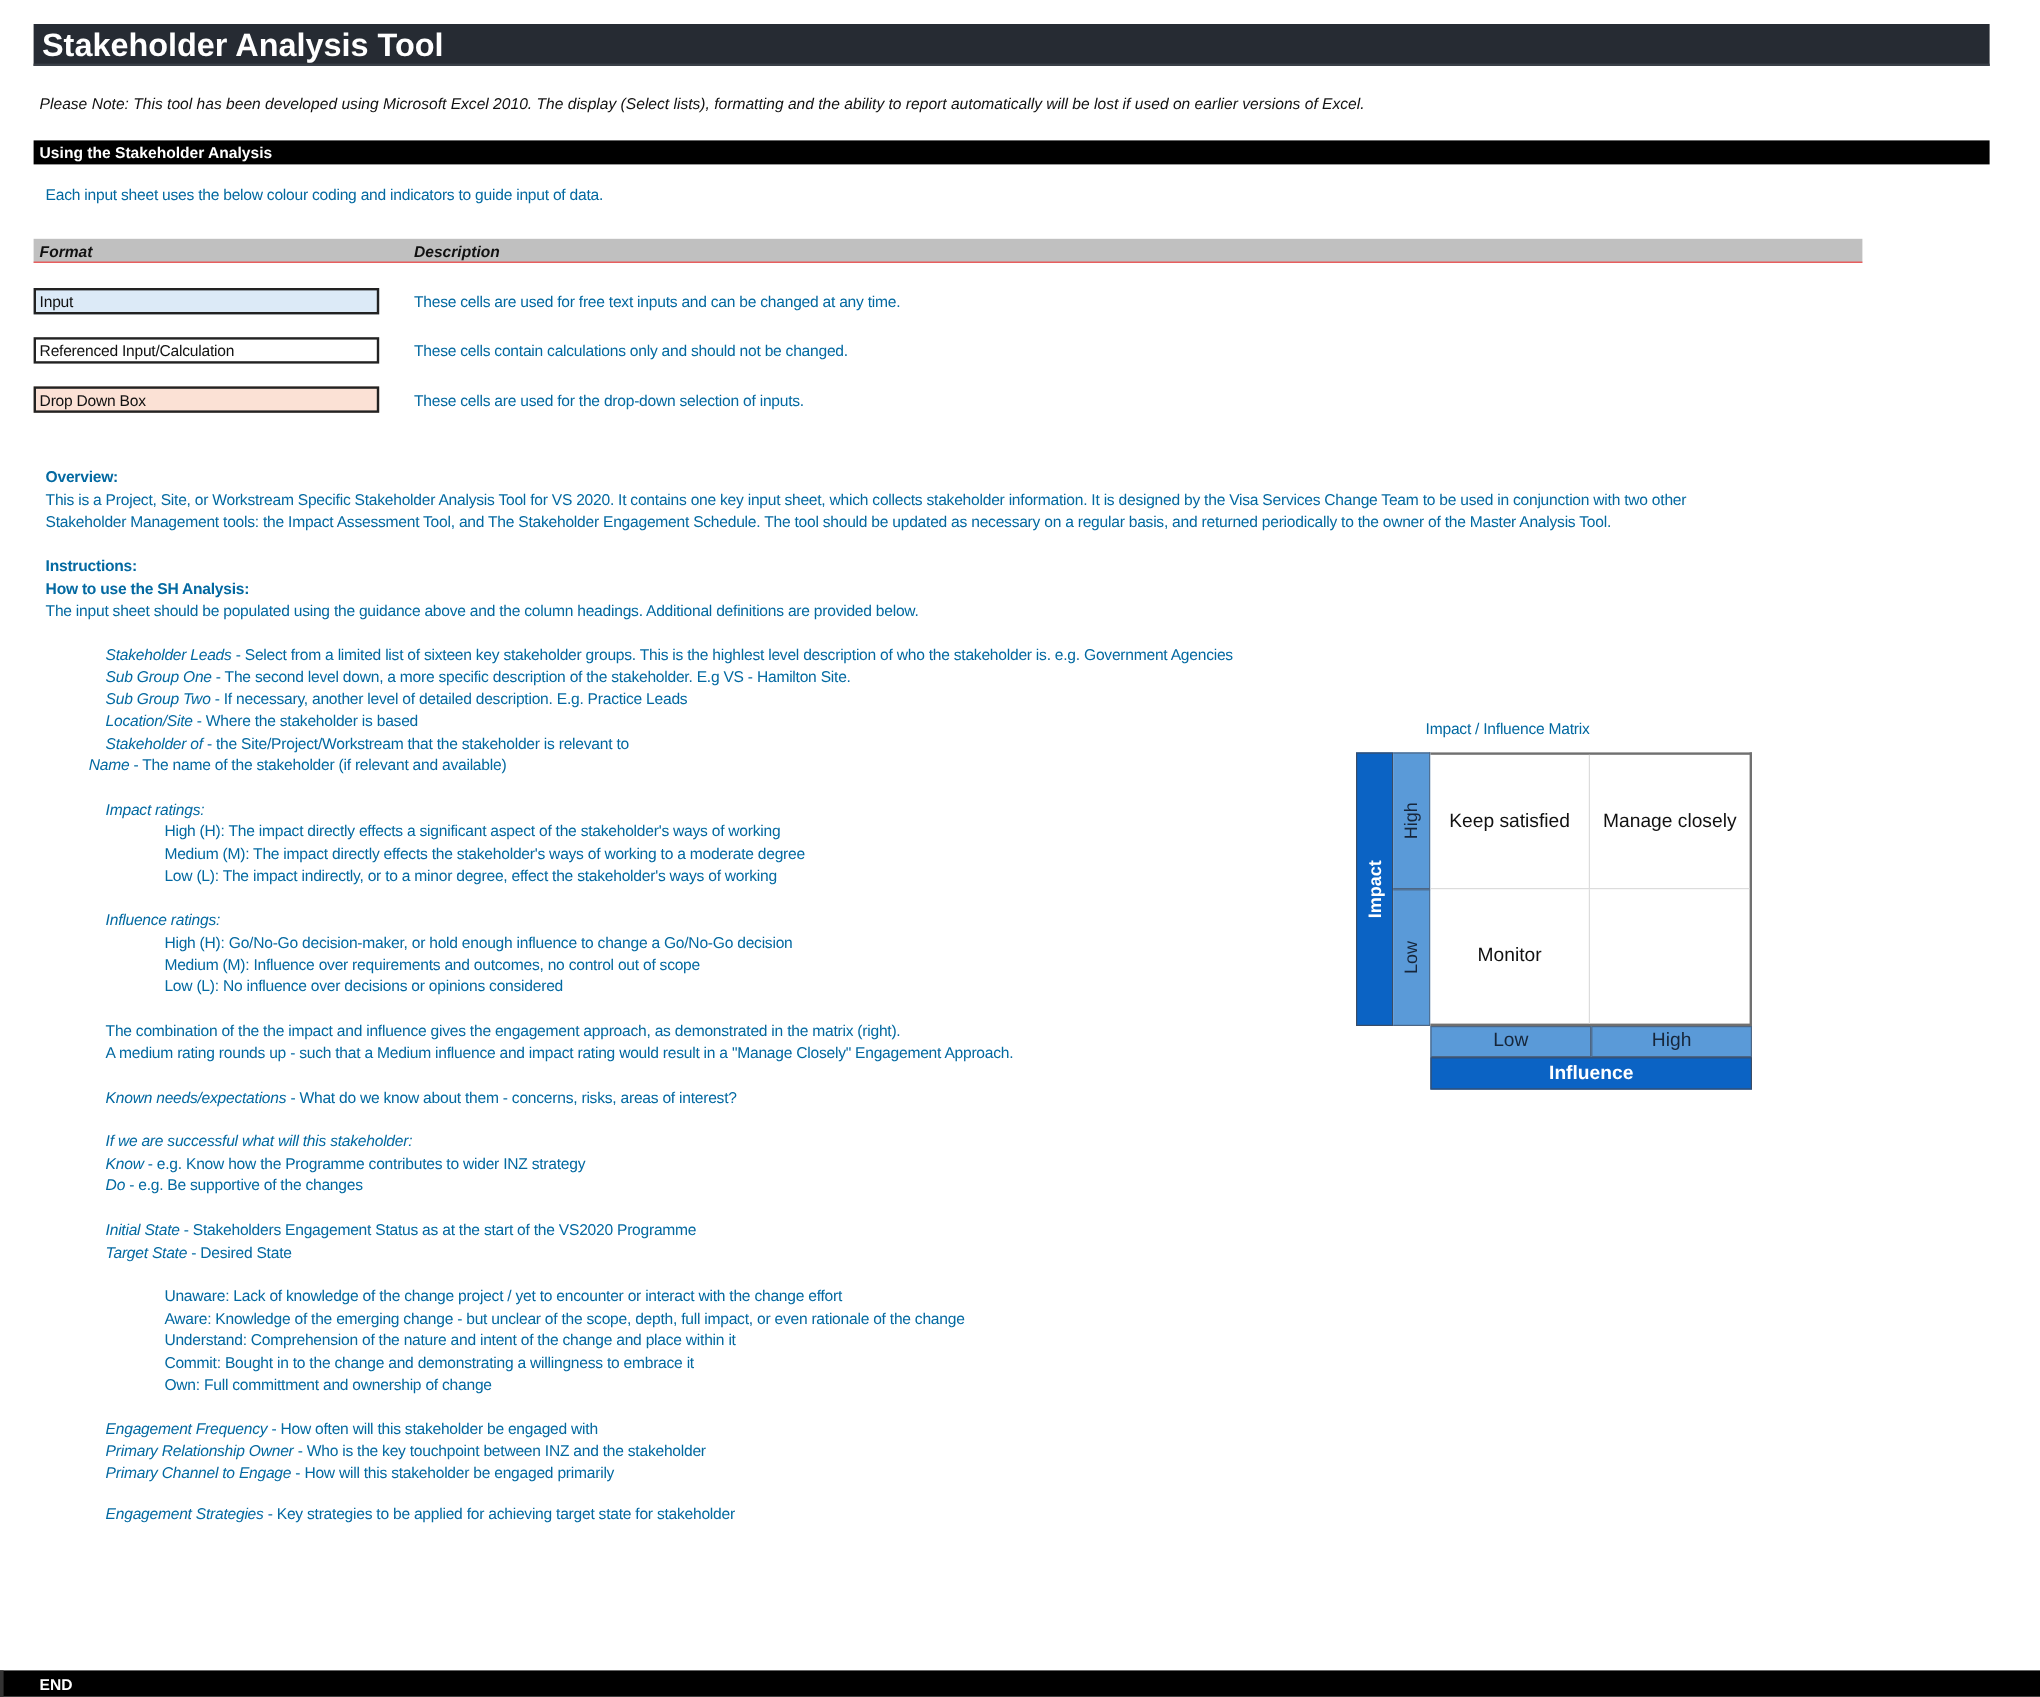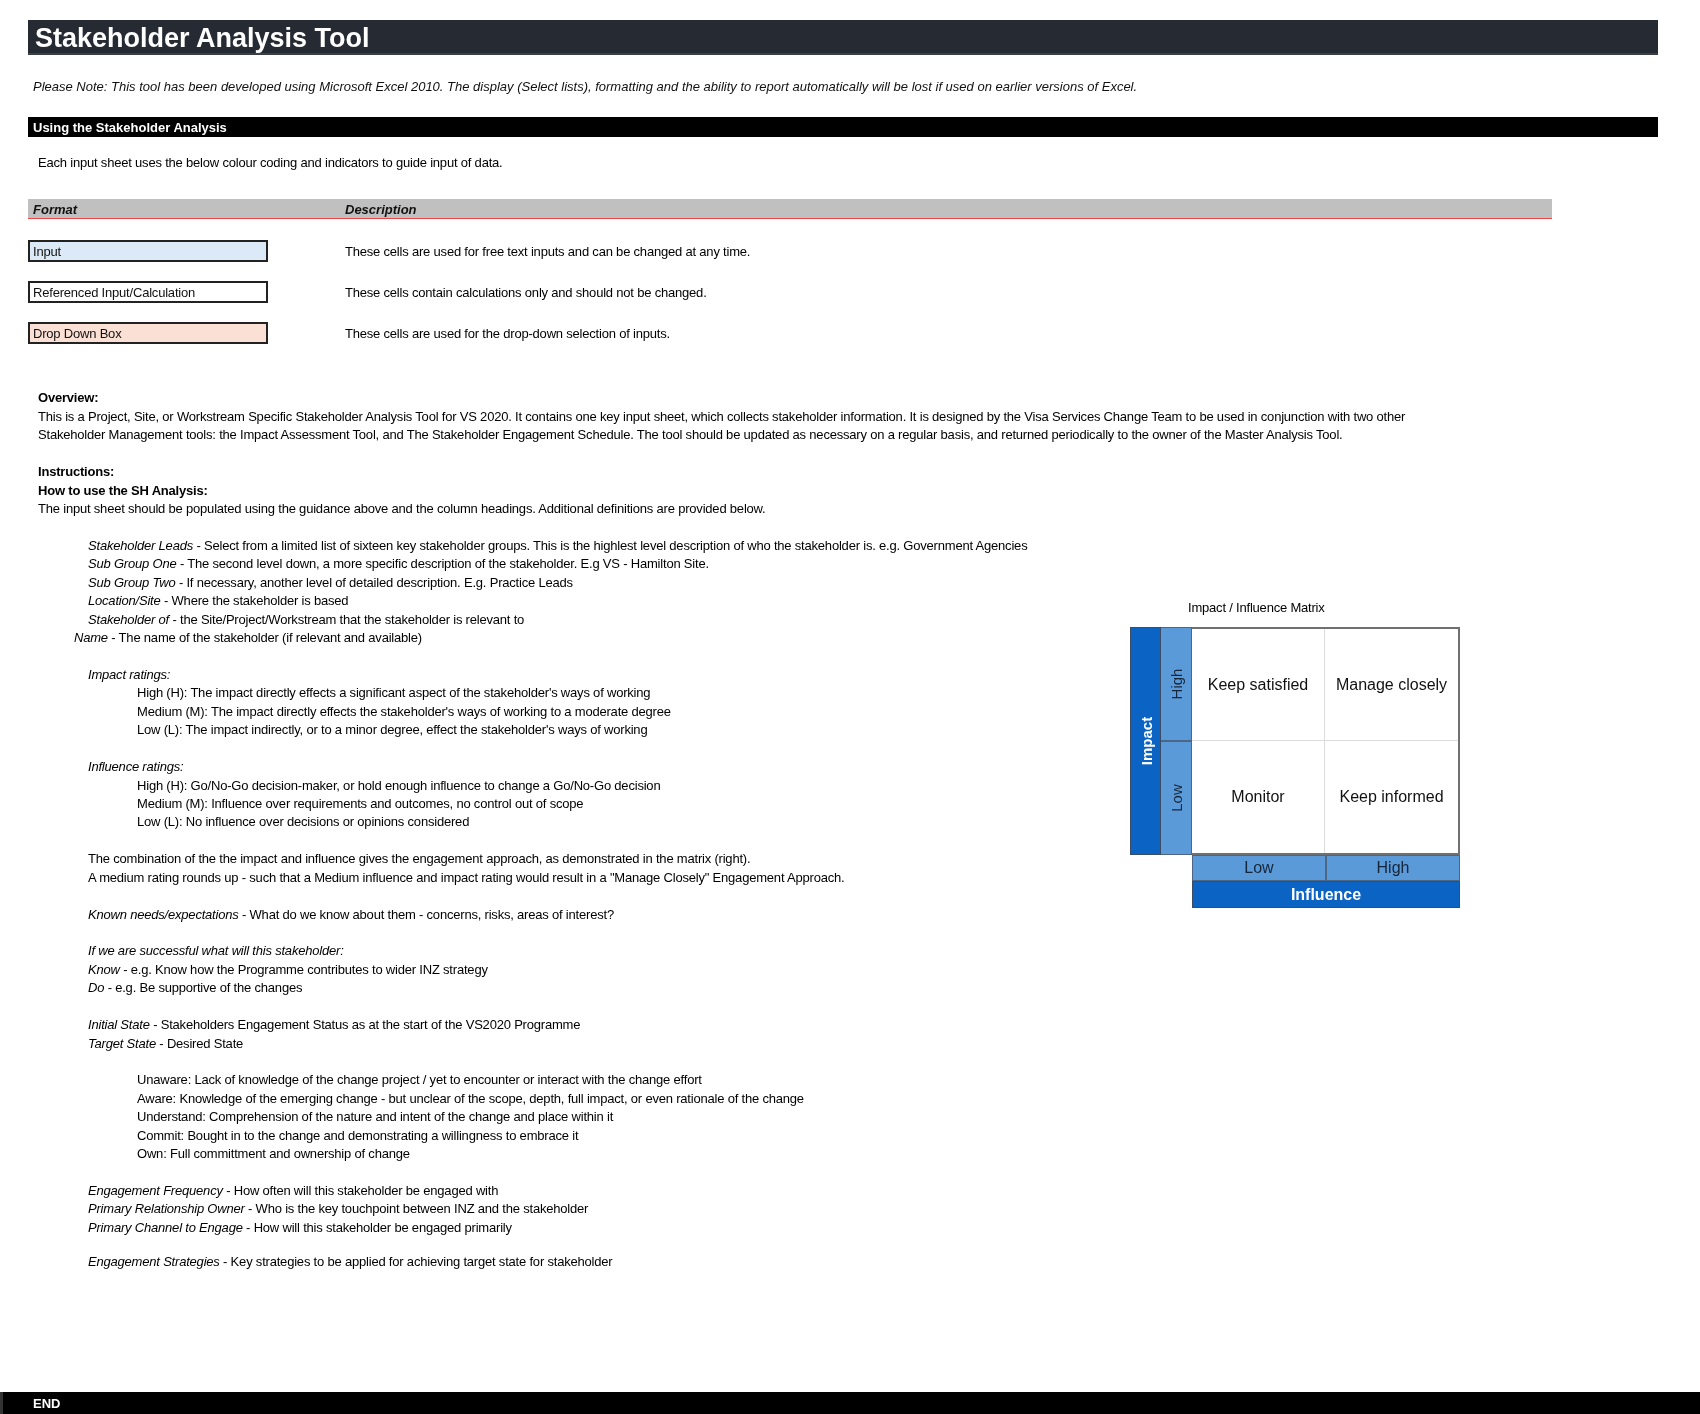--- a/index.html
+++ b/index.html
@@ -23,33 +23,33 @@
 
   .section-bar {
     left: 28px; top: 117px; width: 1630px; height: 20px; background: #000;
   }
   .section-bar span {
     position: absolute; left: 5px; top: 3px; color: #fff; font-size: 13px; font-weight: bold;
   }
 
   .body-text {
     font-family: "Liberation Sans Narrow", "Liberation Sans", sans-serif;
-    font-size: 13px; color: #000000; letter-spacing: -0.2px;
+    font-size: 13px; color: #0369a1; letter-spacing: -0.2px;
   }
 
   .format-header {
     left: 28px; top: 199px; width: 1524px; height: 20px; background: #c0c0c0;
     border-bottom: 1px solid #ef4444;
   }
   .format-header span {
     position: absolute; top: 3px; font-size: 13px; font-weight: bold; font-style: italic; color: #111;
   }
 
   .fmt-box {
-    left: 28px; width: 240px; height: 22px; border: 2px solid #222;
+    left: 28px; width: 288px; height: 22px; border: 2px solid #222;
     font-size: 13px; padding: 2px 3px; color: #111;
   }
   .fmt-input { top: 240px; background: #dceaf7; }
   .fmt-ref { top: 281px; background: #ffffff; }
   .fmt-drop { top: 322px; background: #fbe1d5; }
 
   .fmt-desc { left: 345px; font-size: 13px; }
 
   .bold { font-weight: bold; }
   .ital { font-style: italic; }
@@ -221,21 +221,20 @@
   <div class="mx-rowlabel" style="top:0; height:114px;">
     <span>High</span>
   </div>
   <div class="mx-rowlabel" style="top:114px; height:114px;">
     <span>Low</span>
   </div>
   <div class="mx-grid">
     <div class="mx-cell tl">Keep satisfied</div>
     <div class="mx-cell bl">Monitor</div>
     <div class="mx-cell tr">Manage closely</div>
-    <div class="mx-cell br">Keep informed</div>
   </div>
   <div class="mx-collabel" style="left:62px;">Low</div>
   <div class="mx-collabel" style="left:196px;">High</div>
   <div class="mx-influence">Influence</div>
 </div>
 
 <div class="abs end-bar">
   <span>END</span>
 </div>
 

